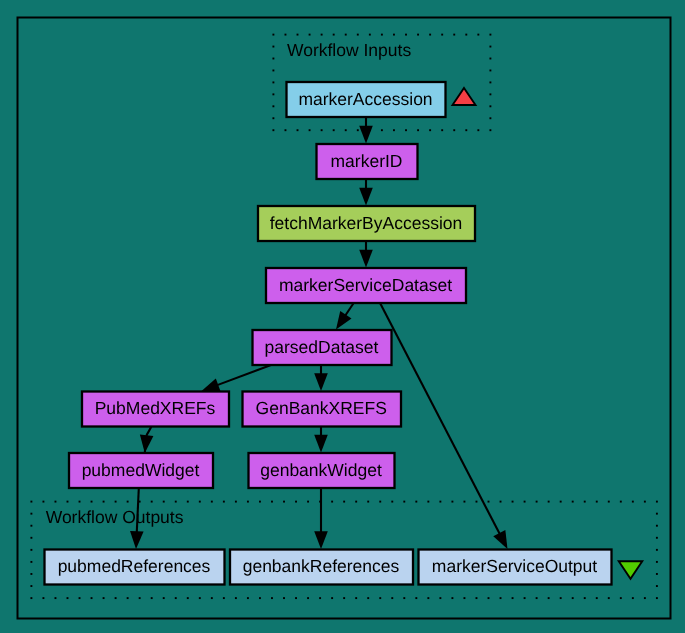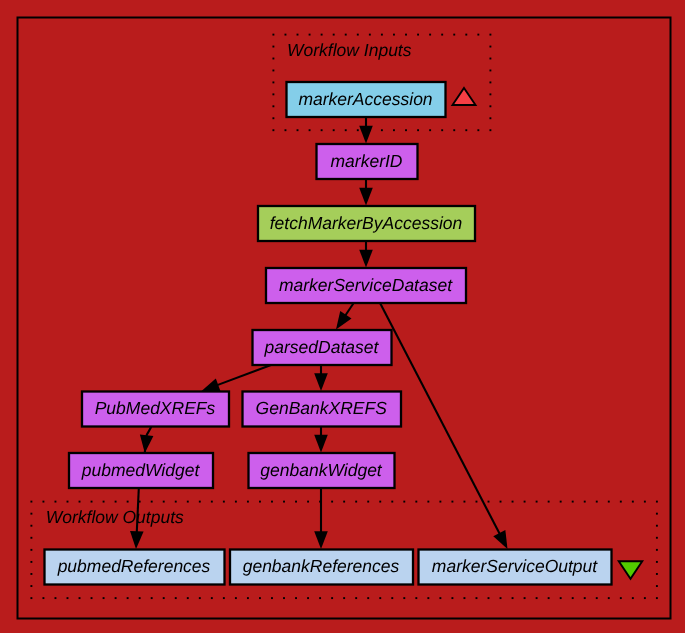--- a/index.html
+++ b/index.html
@@ -1,17 +1,17 @@
 <!DOCTYPE html>
 <html><head>
 <meta charset="utf-8">
 <style>
   html,body{margin:0;padding:0;background:#ffffff;-webkit-font-smoothing:antialiased;-moz-osx-font-smoothing:grayscale;text-rendering:geometricPrecision;}
   body{width:685px;height:633px;font-family:"Liberation Sans",sans-serif;overflow:hidden;}
-  #canvas{position:relative;width:685px;height:633px;overflow:hidden;background:#b91c1c;font-style:italic;-webkit-font-smoothing:antialiased;}
+  #canvas{position:relative;width:685px;height:633px;overflow:hidden;background:#0f766e;-webkit-font-smoothing:antialiased;}
   #wf{position:absolute;left:0;top:0;width:685px;height:633px;}
   .node-label{font-family:"Liberation Sans",sans-serif;font-size:17.5px;fill:#000;text-anchor:middle;}
   .group-label{font-family:"Liberation Sans",sans-serif;font-size:17.5px;fill:#000;text-anchor:start;}
   .nbox{stroke:#000;stroke-width:2.3;}
   .edge{stroke:#000;stroke-width:2.1;fill:none;stroke-linecap:butt;}
 </style>
 </head>
 <body>
 
 <div id="canvas">

